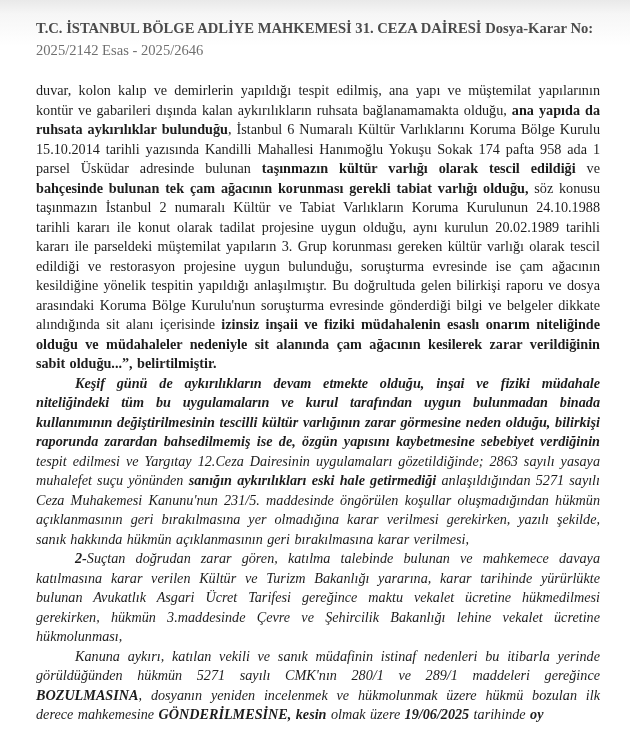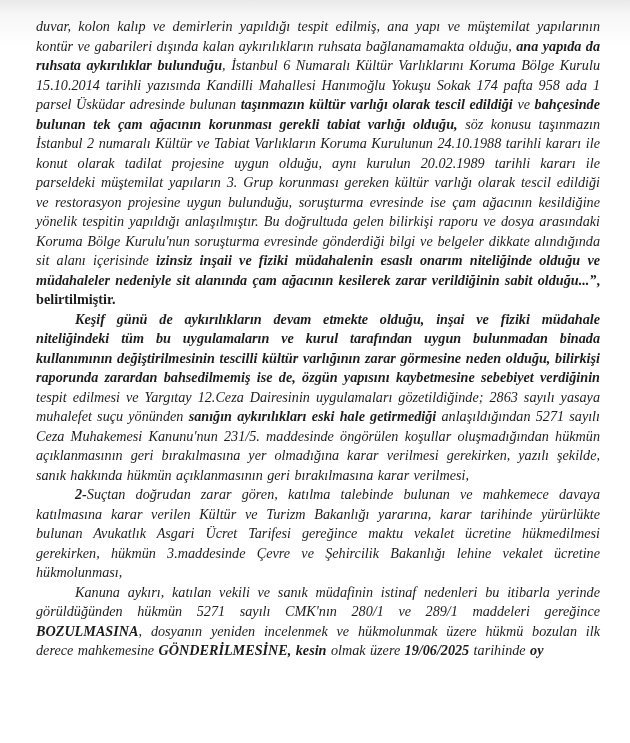--- a/index.html
+++ b/index.html
@@ -36,27 +36,28 @@
   }
   .body-text .para {
     margin: 0;
     font-size: 14.2px;
     line-height: 19.5px;
     color: #1d1d1d;
     text-align: justify;
     word-spacing: 0.06em;
   }
   .para span.b { font-weight: 700; }
-  .para span.i { font-style: italic; }
+  .para span.i { }
   .indent { text-indent: 39px; font-style: italic; }
 </style>
 </head>
 <body>
 
 <div class="page">
+  <p class="doc-header"><span class="b">T.C. İSTANBUL BÖLGE ADLİYE MAHKEMESİ  31. CEZA DAİRESİ </span><span class="b">Dosya-Karar No: </span><span>2025/2142 Esas - 2025/2646</span></p>
 
   <div class="body-text">
     <p class="para"><span class="i">duvar, kolon kalıp ve demirlerin yapıldığı tespit edilmiş, ana yapı ve müştemilat yapılarının kontür ve gabarileri dışında kalan aykırılıkların ruhsata bağlanamamakta olduğu, </span><span class="b i">ana yapıda da ruhsata aykırılıklar bulunduğu</span><span class="i">, İstanbul 6 Numaralı Kültür Varlıklarını Koruma Bölge Kurulu 15.10.2014 tarihli yazısında Kandilli Mahallesi Hanımoğlu Yokuşu Sokak 174 pafta 958 ada 1 parsel Üsküdar adresinde bulunan </span><span class="b i">taşınmazın kültür varlığı olarak tescil edildiği</span><span class="i"> ve </span><span class="b i">bahçesinde bulunan tek çam ağacının korunması gerekli tabiat varlığı olduğu,</span><span class="i"> söz konusu taşınmazın İstanbul 2 numaralı Kültür ve Tabiat Varlıkların Koruma Kurulunun 24.10.1988 tarihli kararı ile konut olarak tadilat projesine uygun olduğu, aynı kurulun 20.02.1989 tarihli kararı ile parseldeki müştemilat yapıların 3. Grup korunması gereken kültür varlığı olarak tescil edildiği ve restorasyon projesine uygun bulunduğu, soruşturma evresinde ise çam ağacının kesildiğine yönelik tespitin yapıldığı anlaşılmıştır. Bu doğrultuda gelen bilirkişi raporu ve dosya arasındaki Koruma Bölge Kurulu'nun soruşturma evresinde gönderdiği bilgi ve belgeler dikkate alındığında sit alanı içerisinde </span><span class="b i">izinsiz inşaii ve fiziki müdahalenin esaslı onarım niteliğinde olduğu ve müdahaleler nedeniyle sit alanında çam ağacının kesilerek zarar verildiğinin sabit olduğu...”</span><span class="b">, belirtilmiştir.</span></p>
     <p class="para indent"><span class="b">Keşif günü de aykırılıkların devam etmekte olduğu, inşai ve fiziki müdahale niteliğindeki tüm bu uygulamaların ve kurul tarafından uygun bulunmadan binada kullanımının değiştirilmesinin tescilli kültür varlığının zarar görmesine neden olduğu, bilirkişi raporunda zarardan bahsedilmemiş ise de, özgün yapısını kaybetmesine sebebiyet verdiğinin</span><span> tespit edilmesi ve Yargıtay 12.Ceza Dairesinin uygulamaları gözetildiğinde; 2863 sayılı yasaya muhalefet suçu yönünden </span><span class="b">sanığın aykırılıkları eski hale getirmediği</span><span> anlaşıldığından 5271 sayılı Ceza Muhakemesi Kanunu'nun 231/5. maddesinde öngörülen koşullar oluşmadığından hükmün açıklanmasının geri bırakılmasına yer olmadığına karar verilmesi gerekirken, yazılı şekilde, sanık hakkında hükmün açıklanmasının geri bırakılmasına karar verilmesi,</span></p>
     <p class="para indent"><span class="b">2-</span><span>Suçtan doğrudan zarar gören, katılma talebinde bulunan ve mahkemece davaya katılmasına karar verilen Kültür ve Turizm Bakanlığı yararına, karar tarihinde yürürlükte bulunan Avukatlık Asgari Ücret Tarifesi gereğince maktu vekalet ücretine hükmedilmesi gerekirken, hükmün 3.maddesinde Çevre ve Şehircilik Bakanlığı lehine vekalet ücretine hükmolunması,</span></p>
     <p class="para indent"><span>Kanuna aykırı, katılan vekili ve sanık müdafinin istinaf nedenleri bu itibarla yerinde görüldüğünden hükmün 5271 sayılı CMK'nın 280/1 ve 289/1 maddeleri gereğince </span><span class="b">BOZULMASINA</span><span>, dosyanın yeniden incelenmek ve hükmolunmak üzere hükmü bozulan ilk derece mahkemesine </span><span class="b">GÖNDERİLMESİNE,</span><span> </span><span class="b">kesin</span><span> olmak üzere </span><span class="b">19/06/2025</span><span> tarihinde </span><span class="b">oy</span></p>
   </div>
 </div>
 
 </body></html>

